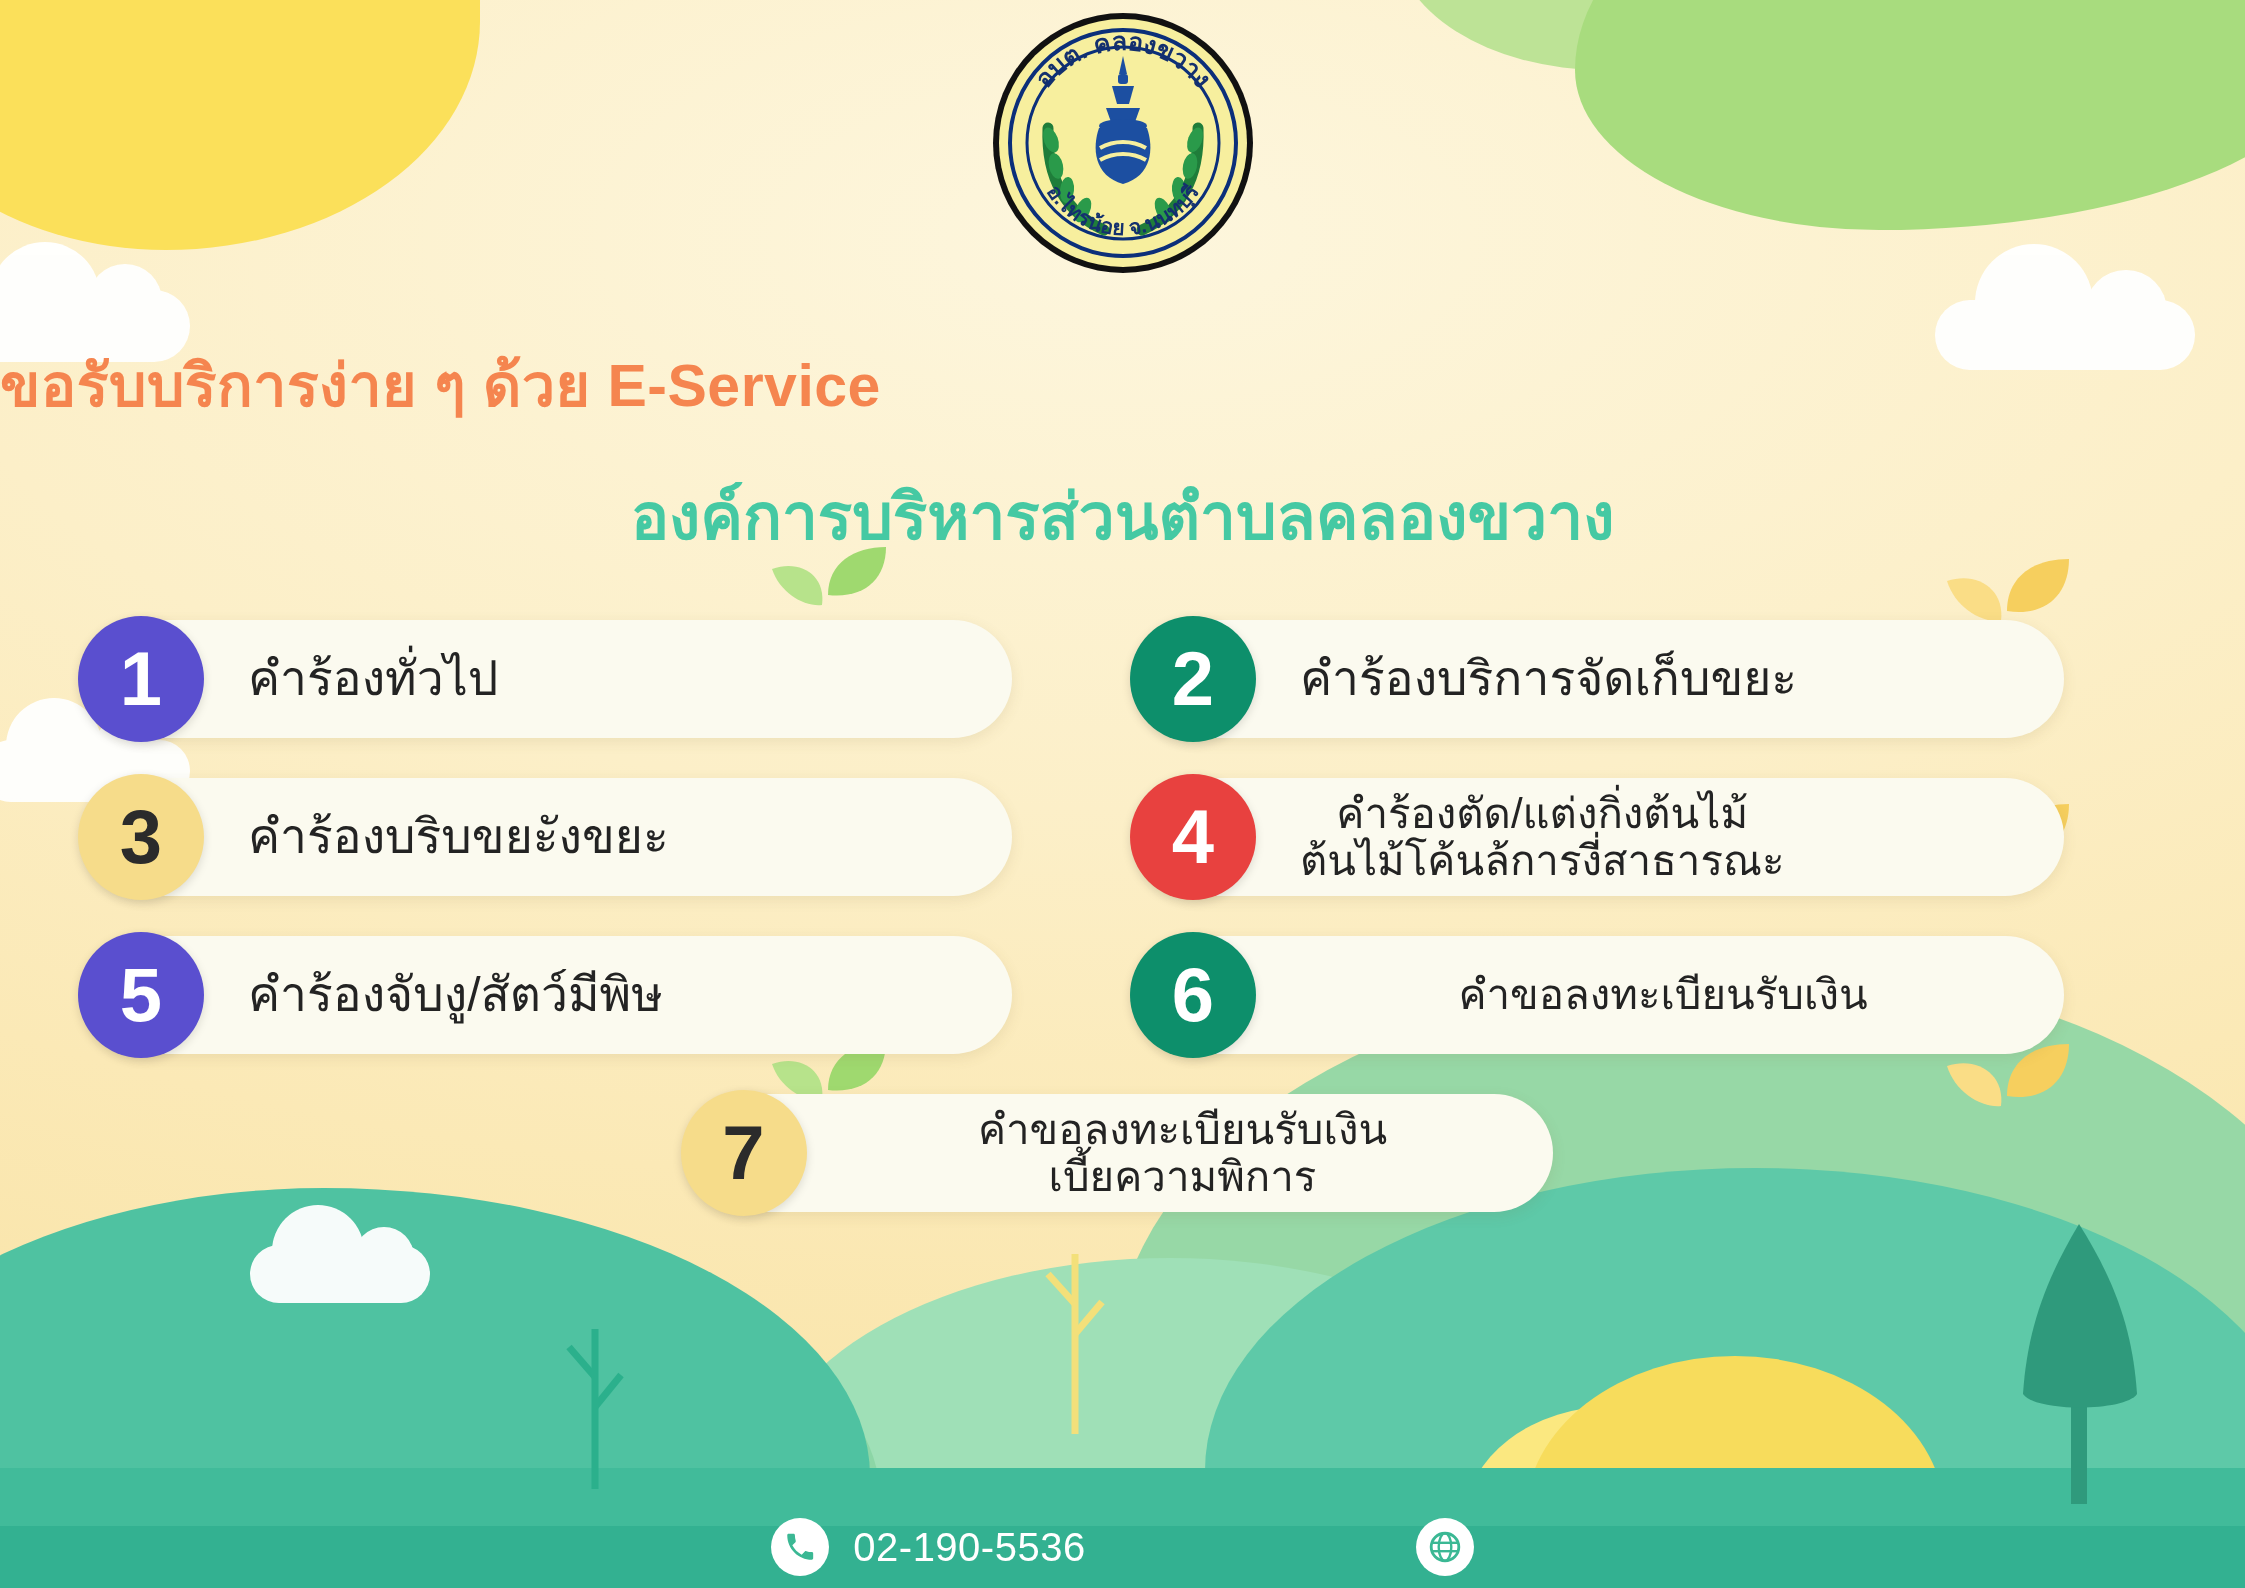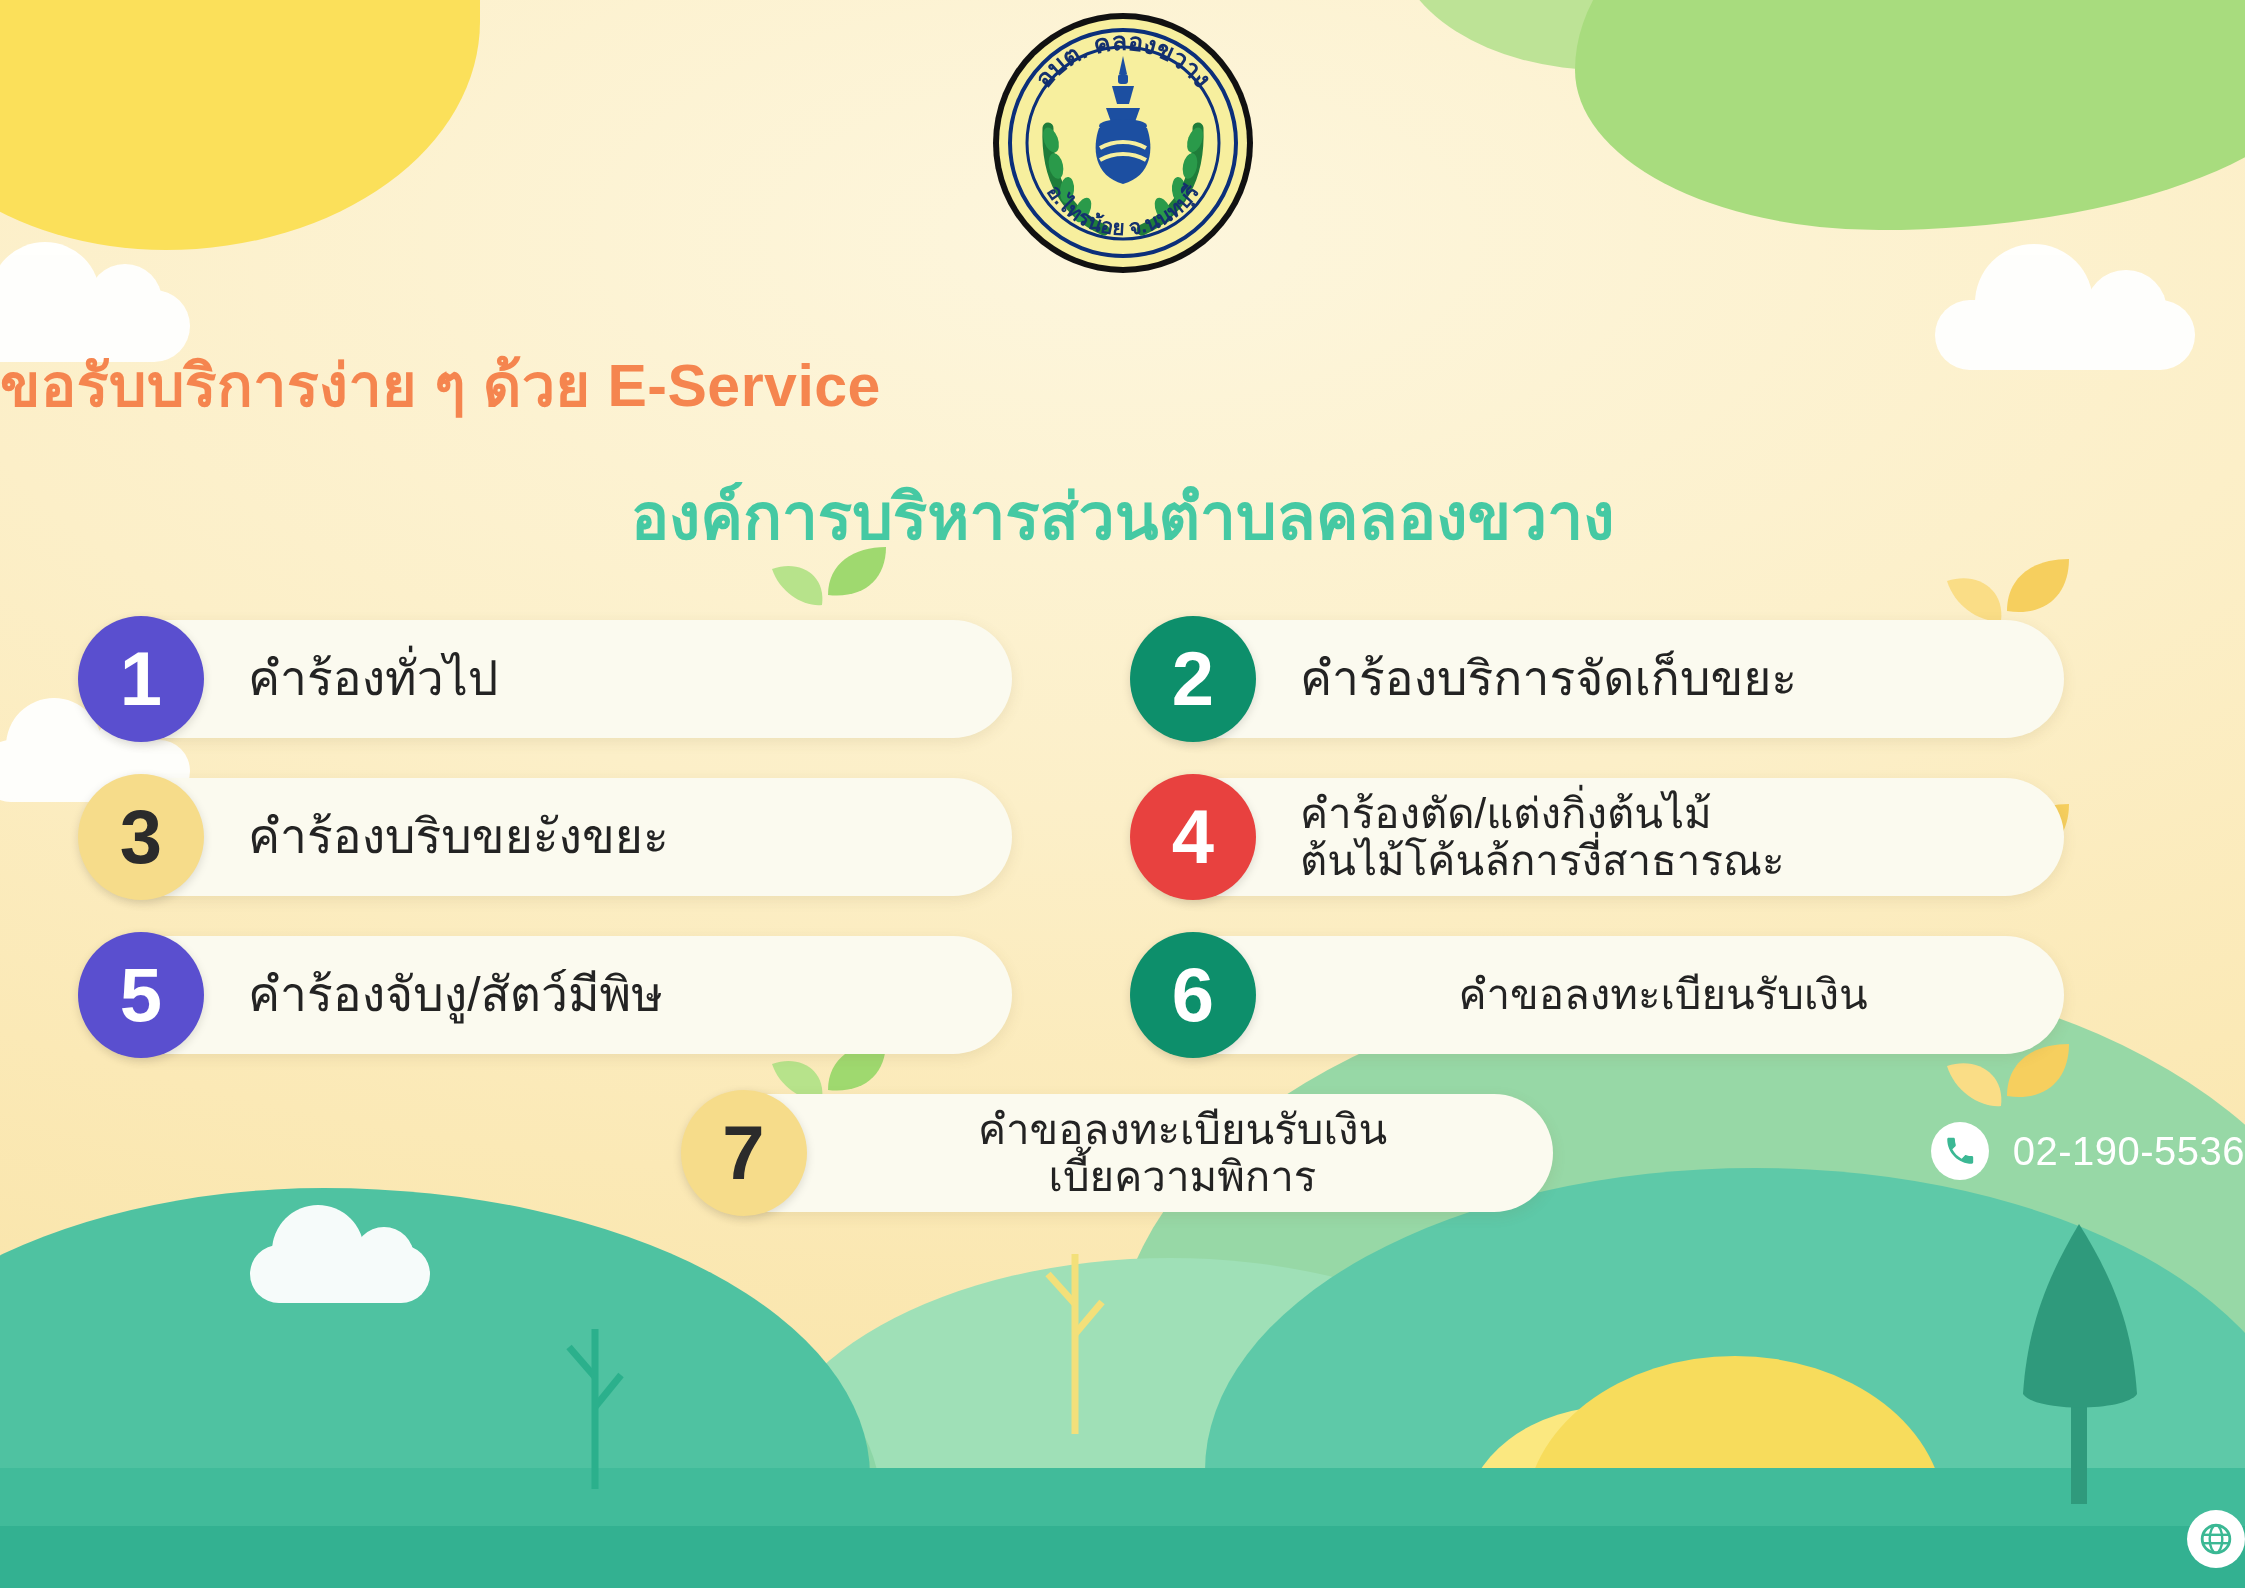--- a/index.html
+++ b/index.html
@@ -215,21 +215,21 @@
   .badge.left { left: -12px; }
   .card-label {
     font-size: 48px;
     font-weight: normal;
     color: #232323;
     font-family: "Liberation Sans", sans-serif;
     line-height: 1.12;
     padding-left: 158px;
     padding-right: 30px;
   }
-  .card-label.two-line { font-size: 42px; }
+  .card-label.two-line { font-size: 42px; text-align: center; }
   .card-label.center { text-align: center; width: 100%; padding-left: 150px; }
 
   
   .row-single {
     display: flex;
     justify-content: center;
     margin-top: 10px;
   }
   .card-7 {
     width: 860px;
@@ -239,30 +239,29 @@
     position: relative;
     display: flex;
     align-items: center;
     box-shadow: 0 4px 14px rgba(120,110,60,.12);
   }
 
   
   .footer {
     position: absolute;
     left: 0;
-    bottom: 20px;
+    bottom: 12px;
     width: 100%;
     display: flex;
     justify-content: center;
-    align-items: flex-end;
+    align-items: flex-start;
     gap: 330px;
     color: #ffffff;
     font-size: 40px;
     font-family: "Liberation Sans", sans-serif;
-    flex-direction: column;
   }
   .footer-item {
     display: flex;
     align-items: center;
     gap: 24px;
   }
   .circle-icon {
     width: 58px;
     height: 58px;
     border-radius: 50%;

